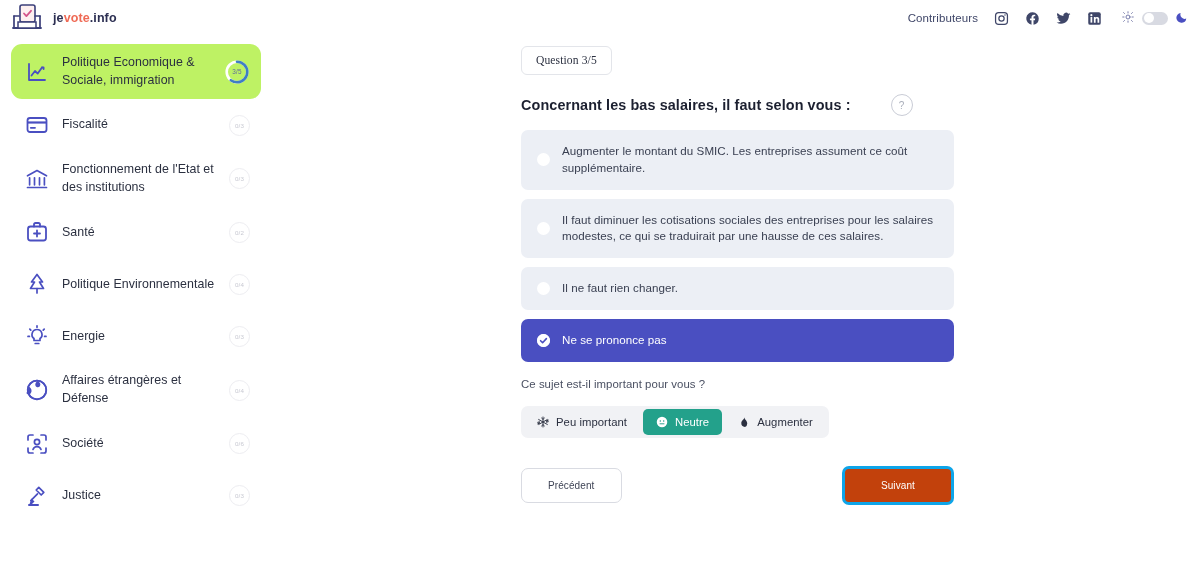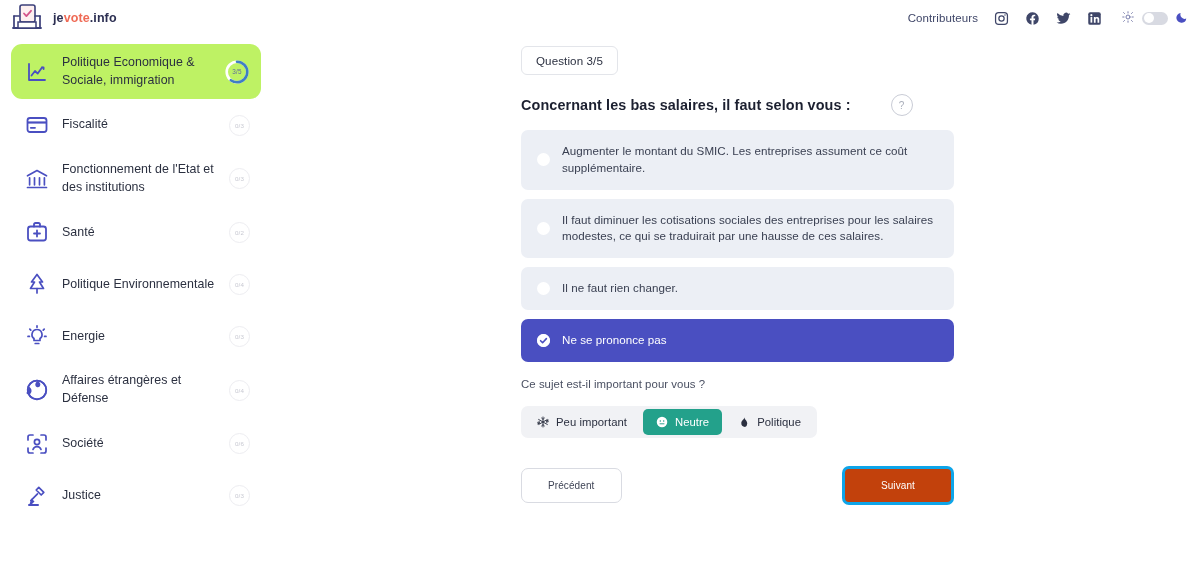--- a/index.html
+++ b/index.html
@@ -98,20 +98,21 @@
 
   .qbadge {
     display: inline-block;
     border: 1px solid #e3e5ea;
     border-radius: 6px;
     padding: 7px 14px;
     font-size: 11.6px;
     color: #2b3040;
     background: #fff;
     letter-spacing: .1px;
+    font-family: Liberation Serif, serif;
   }
   .qtitle-row {
     display: flex; align-items: center; justify-content: flex-start;
     margin-top: 19px; margin-bottom: 14px; gap: 40px;
   }
   .qtitle {
     font-size: 14.4px; font-weight: 700; color: #1c2030;
     letter-spacing: .1px;
   }
   .help-icon {
@@ -429,21 +430,21 @@
             </svg>
           </span>
           <span>Neutre</span>
         </div>
         <div class="imp-btn">
           <span>
             <svg width="12" height="12" viewBox="0 0 24 24" fill="#2b3040">
               <path d="M12.8 1.5c.6 3-1.3 4.6-2.8 6.1-1.7 1.7-3.4 3.6-3.4 6.6A7.4 7.4 0 0014 21.8a7.4 7.4 0 004.5-6.9c0-4.2-2.6-6.3-4.4-8.6a10 10 0 01-1.3-4.8z"></path>
             </svg>
           </span>
-          <span>Politique</span>
+          <span>Augmenter</span>
         </div>
       </div>
 
       <div class="nav-btns">
         <div class="btn btn-prev">Précédent</div>
         <div class="btn btn-next">Suivant</div>
       </div>
 
     </div>
   </div>

